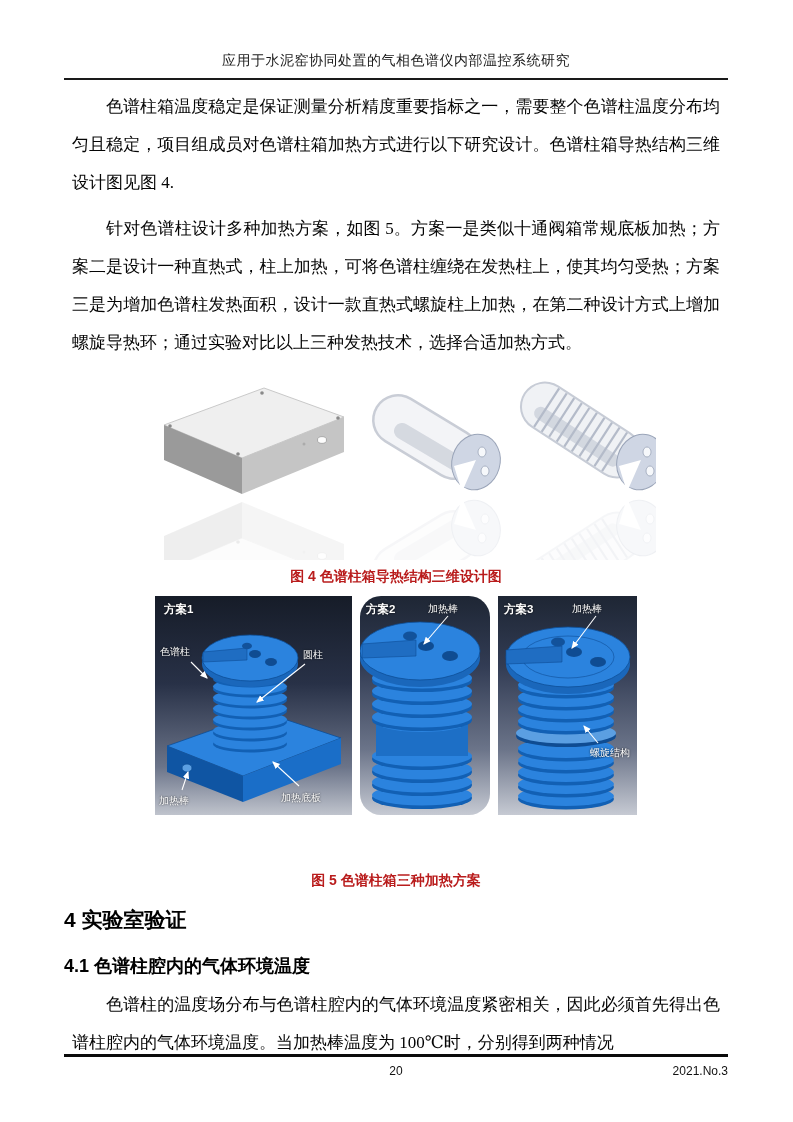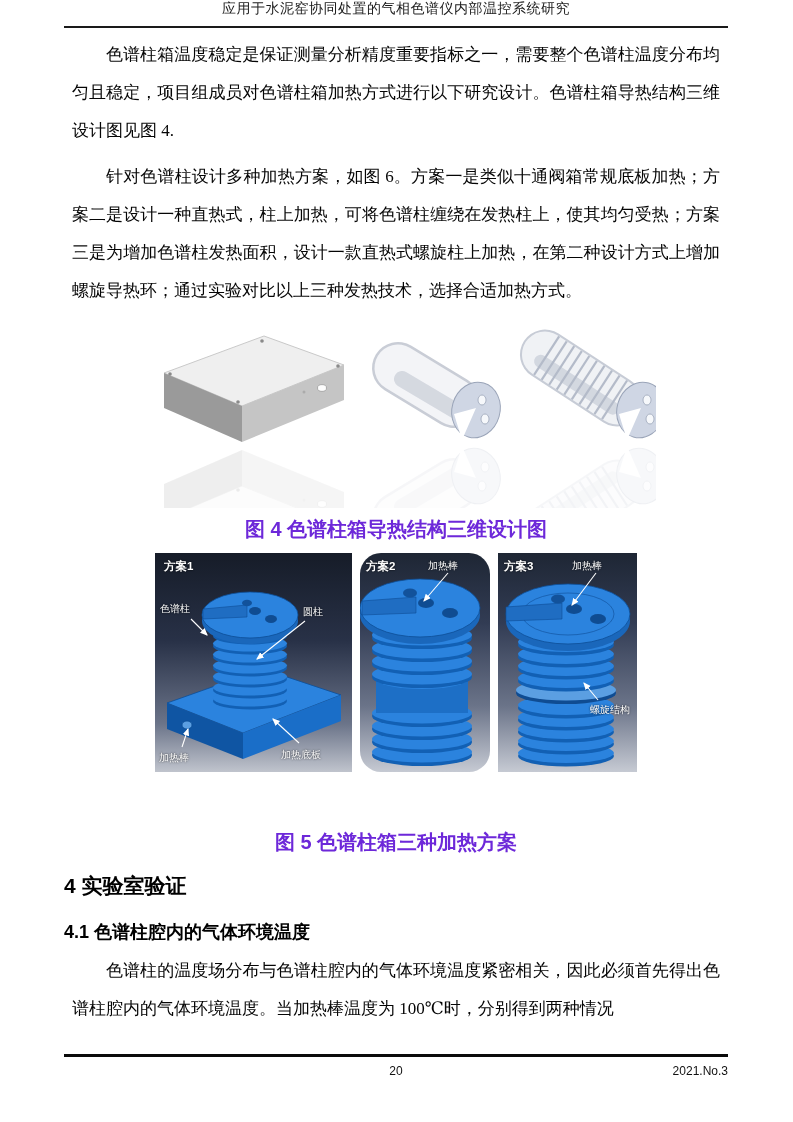--- a/index.html
+++ b/index.html
@@ -5,33 +5,33 @@
   html,body{margin:0;padding:0;background:#ffffff;}
   .page{
     position:relative;
     width:793px;height:1122px;
     background:#ffffff;
     font-family:"Liberation Serif","DejaVu Serif",serif;
     color:#000;
     overflow:hidden;
   }
   .content{position:absolute;left:64px;top:0;width:664px;}
-  .doc-header{text-align:center;}
+  .doc-header{padding-top:52px;text-align:center;}
   .doc-title{font-size:14px;color:#1a1a1a;letter-spacing:.5px;}
   .header-rule{border:none;border-top:2px solid #1a1a1a;margin:8px 0 0 0;}
   p.body{
     font-size:17px;line-height:38px;text-align:justify;
     text-indent:2em;margin:8px;color:#050505;
   }
   .p1{margin-top:7px;}
   .p2{margin-top:0;}
   .fig4-wrap{text-align:center;margin-top:8px;}
   .fig-caption{
     text-align:center;font-family:"Liberation Sans","DejaVu Sans",sans-serif;
-    font-weight:bold;font-size:20px;color:#6d28d9;margin:4px 0 2px 0;
+    font-weight:bold;font-size:14px;color:#b91c1c;margin:4px 0 2px 0;
   }
   .fig5-wrap{
     display:flex;justify-content:center;gap:8px;
     width:482px;margin:10px auto 0 auto;height:272px;
   }
   .panel{
     position:relative;height:219px;flex:0 0 auto;
     background:linear-gradient(180deg,#1e2634 0%,#323c54 32%,#6b7489 70%,#c6cad3 100%);
   }
   .panel.p1w{width:197px;background:linear-gradient(180deg,#161c28 0%,#283147 40%,#6b7489 78%,#c0c4cd 100%);}
@@ -65,21 +65,21 @@
 
 <div class="page">
   <div class="content">
 
     <div class="doc-header">
       <div class="doc-title">应用于水泥窑协同处置的气相色谱仪内部温控系统研究</div>
       <hr class="header-rule">
     </div>
 
     <p class="body p1">色谱柱箱温度稳定是保证测量分析精度重要指标之一，需要整个色谱柱温度分布均匀且稳定，项目组成员对色谱柱箱加热方式进行以下研究设计。色谱柱箱导热结构三维设计图见图 4.</p>
-    <p class="body p2">针对色谱柱设计多种加热方案，如图 6。方案一是类似十通阀箱常规底板加热；方案二是设计一种直热式，柱上加热，可将色谱柱缠绕在发热柱上，使其均匀受热；方案三是为增加色谱柱发热面积，设计一款直热式螺旋柱上加热，在第二种设计方式上增加螺旋导热环；通过实验对比以上三种发热技术，选择合适加热方式。</p>
+    <p class="body p2">针对色谱柱设计多种加热方案，如图 5。方案一是类似十通阀箱常规底板加热；方案二是设计一种直热式，柱上加热，可将色谱柱缠绕在发热柱上，使其均匀受热；方案三是为增加色谱柱发热面积，设计一款直热式螺旋柱上加热，在第二种设计方式上增加螺旋导热环；通过实验对比以上三种发热技术，选择合适加热方式。</p>
 
     <div class="fig4-wrap">
       <svg width="520" height="190" viewBox="0 0 520 190">
 
         <g id="f4a">
           <polygon points="28,55 128,18 208,47 106,88" fill="#efefef" stroke="#c9c9c9" stroke-width="1"></polygon>
           <polygon points="28,55 106,88 106,124 28,90" fill="#9a9a9a"></polygon>
           <polygon points="106,88 208,47 208,82 106,124" fill="#c5c5c5"></polygon>
           <circle cx="34" cy="56" r="1.8" fill="#8a8a8a"></circle>
           <circle cx="126" cy="23" r="1.8" fill="#8a8a8a"></circle>

